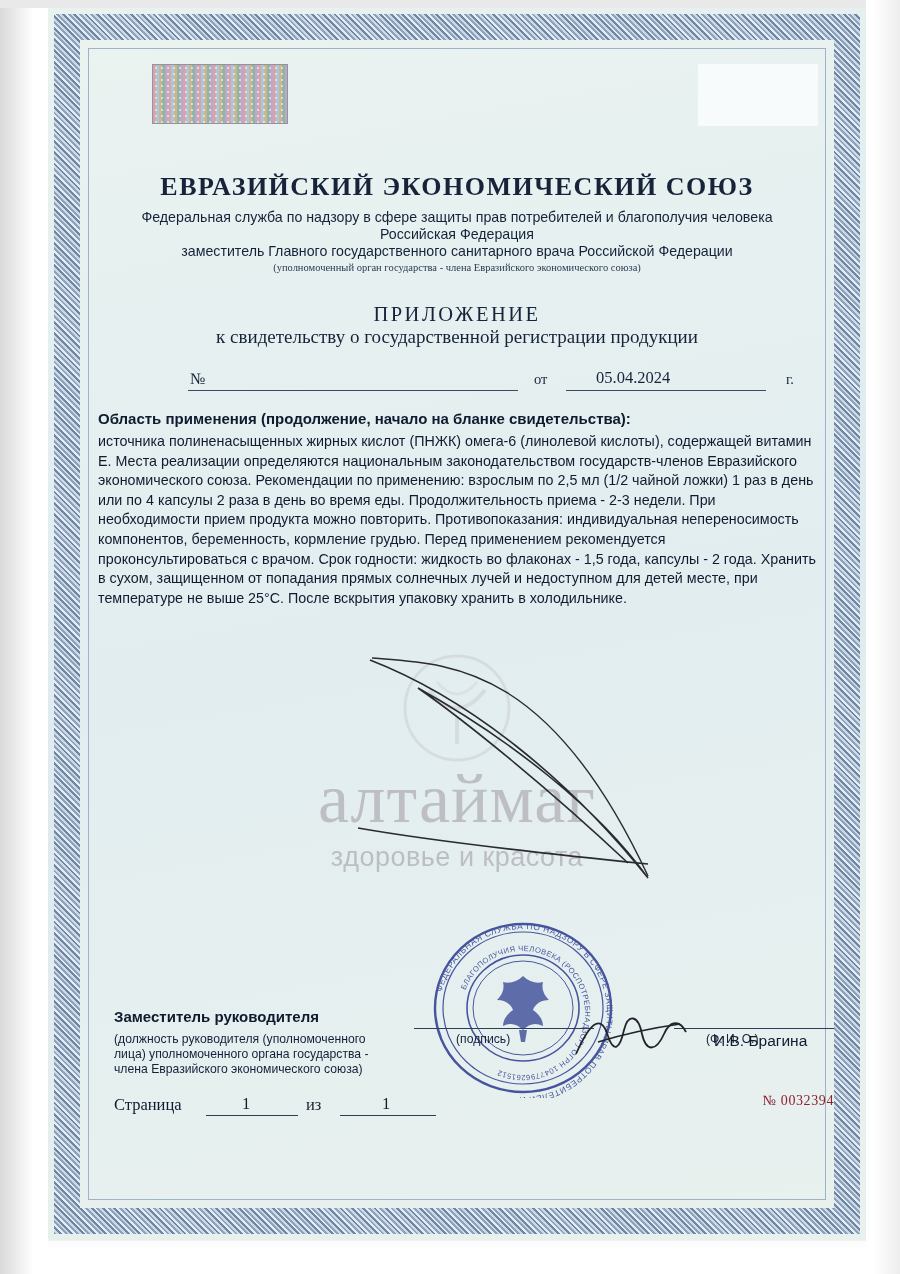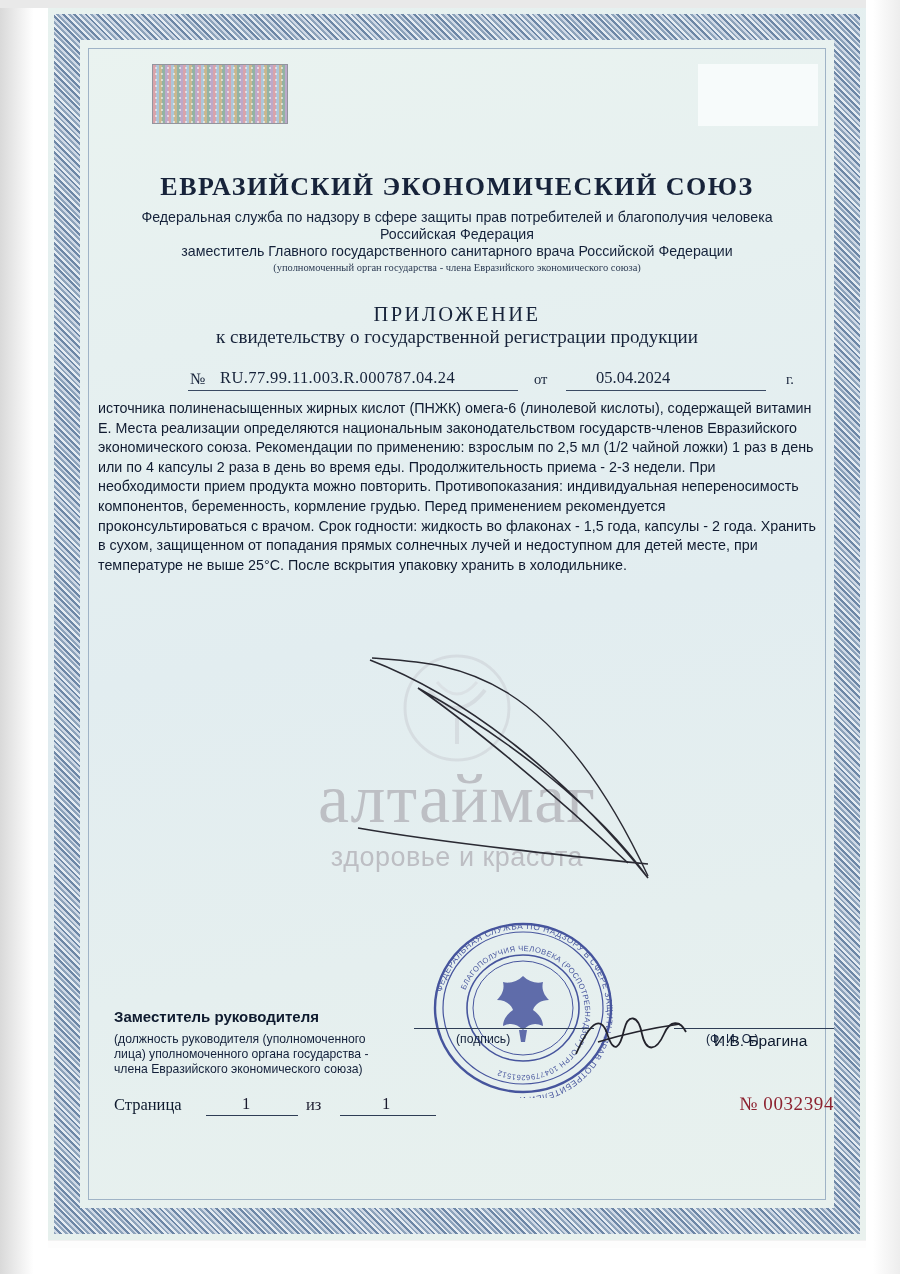--- a/index.html
+++ b/index.html
@@ -290,21 +290,21 @@
   }
   .pg-label { position: absolute; left: 0; top: 2px; font-size: 16.5px; color: #0e1a2e; }
   .pg-num1 { position: absolute; left: 128px; top: 1px; font-size: 16.5px; }
   .pg-line1 { position: absolute; left: 92px; top: 22px; width: 92px; border-bottom: 1px solid #2e3d55; }
   .pg-iz { position: absolute; left: 192px; top: 2px; font-size: 16.5px; }
   .pg-num2 { position: absolute; left: 268px; top: 1px; font-size: 16.5px; }
   .pg-line2 { position: absolute; left: 226px; top: 22px; width: 96px; border-bottom: 1px solid #2e3d55; }
   .pg-serial {
     position: absolute; right: 0; top: 0;
     font-family: "Liberation Serif", serif;
-    font-size: 19px;
+    font-size: 14px;
     color: #8d2230;
     letter-spacing: 0.6px;
   }
 
   
   .print-credit {
     position: absolute;
     left: 0; right: 36px;
     top: 1253px;
     text-align: right;
@@ -367,28 +367,28 @@
       <div class="h-sub">Федеральная служба по надзору в сфере защиты прав потребителей и благополучия человека</div>
       <div class="h-sub2">Российская Федерация</div>
       <div class="h-sub2">заместитель Главного государственного санитарного врача Российской Федерации</div>
       <div class="h-note">(уполномоченный орган государства - члена Евразийского экономического союза)</div>
 
       <div class="h-prilozhenie">ПРИЛОЖЕНИЕ</div>
       <div class="h-svid">к свидетельству о государственной регистрации продукции</div>
 
       <div class="num-row">
         <span class="num-sym">№</span>
-        <span class="num-val">RU.77.99.11.003.R.000787.04.24</span>
         <span class="num-line1"></span>
         <span class="num-ot">от</span>
         <span class="num-date">05.04.2024</span>
         <span class="num-line2"></span>
         <span class="num-g">г.</span>
       </div>
 
+      <div class="body-head">Область применения (продолжение, начало на бланке свидетельства):</div>
       <div class="body-text">источника полиненасыщенных жирных кислот (ПНЖК) омега-6 (линолевой кислоты), содержащей витамин Е. Места реализации определяются национальным законодательством государств-членов Евразийского экономического союза. Рекомендации по применению: взрослым по 2,5 мл (1/2 чайной ложки) 1 раз в день или по 4 капсулы 2 раза в день во время еды. Продолжительность приема - 2-3 недели. При необходимости прием продукта можно повторить. Противопоказания: индивидуальная непереносимость компонентов, беременность, кормление грудью. Перед применением рекомендуется проконсультироваться с врачом. Срок годности: жидкость во флаконах - 1,5 года, капсулы - 2 года. Хранить в сухом, защищенном от попадания прямых солнечных лучей и недоступном для детей месте, при температуре не выше 25°С. После вскрытия упаковку хранить в холодильнике.</div>
 
     </div>
 
     <div class="scrawl">
       <svg width="320" height="260" viewBox="0 0 320 260">
         <path d="M22 32 C120 70 220 150 300 250 C250 180 160 110 70 60 C120 95 200 160 280 235" fill="none" stroke="#2a2a33" stroke-width="1.6"></path>
         <path d="M10 200 C90 214 200 226 300 236" fill="none" stroke="#2a2a33" stroke-width="1.6"></path>
         <path d="M24 30 C100 36 200 34 300 248" fill="none" stroke="#2a2a33" stroke-width="1.4"></path>
       </svg>

